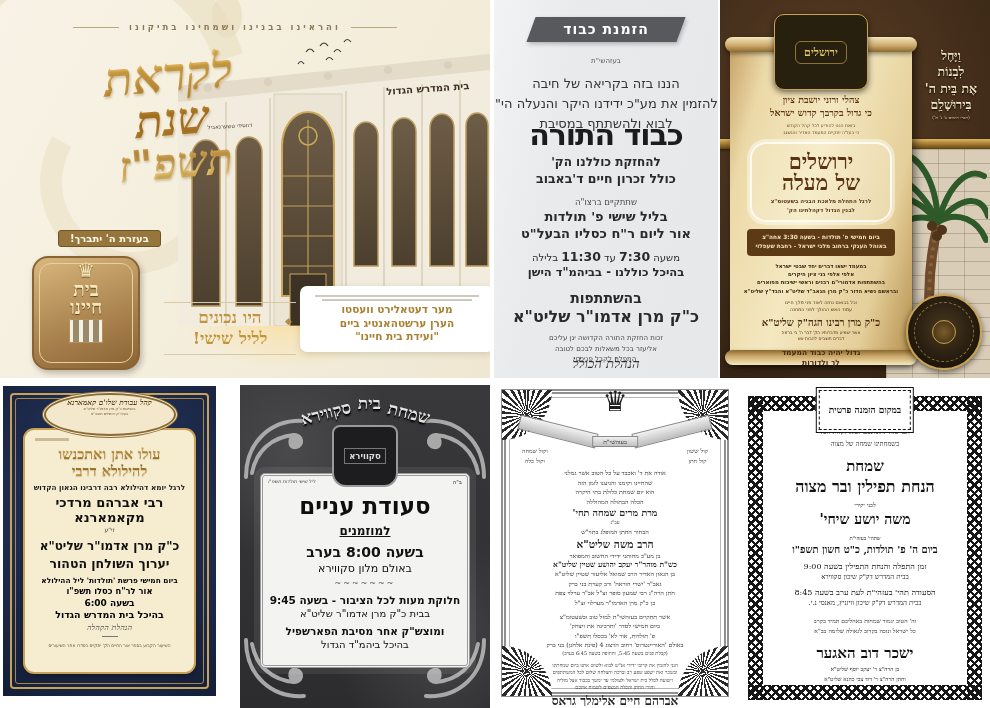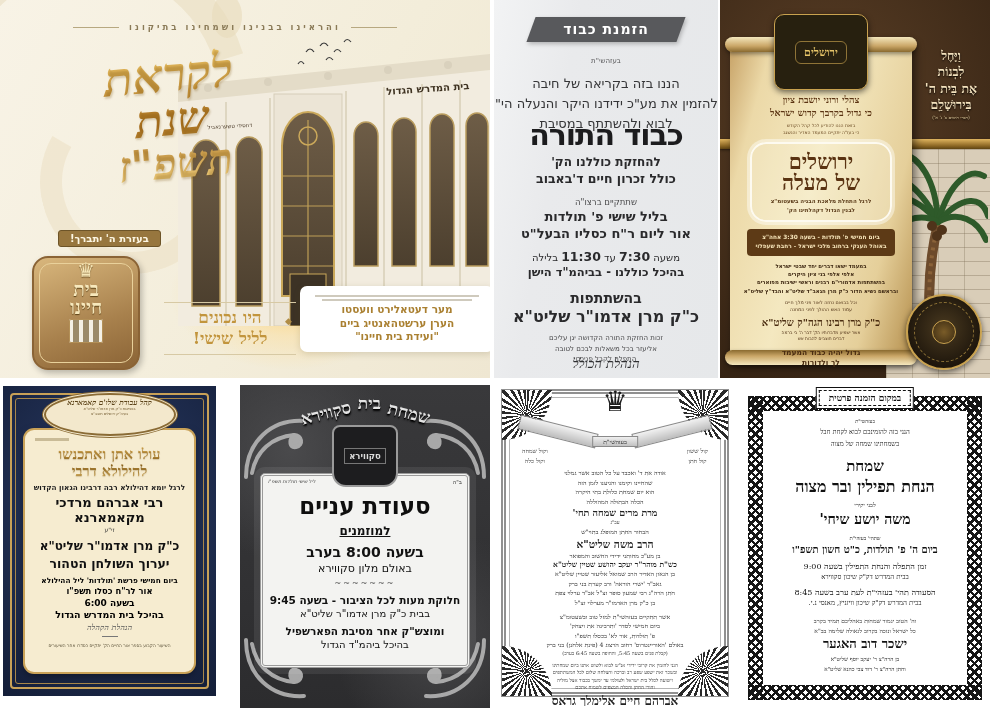--- a/index.html
+++ b/index.html
@@ -217,34 +217,34 @@
   
   .p7{left:742px;top:382px;width:246px;height:324px;background:#fff;color:#111;font-family:"DejaVu Serif",serif;}
   .p7-strip{position:absolute;background:
       repeating-linear-gradient(45deg,#161616 0 2.5px,transparent 2.5px 6px),
       repeating-linear-gradient(-45deg,#161616 0 2.5px,transparent 2.5px 6px);}
   .p7-strip.t{left:6px;right:6px;top:14px;height:15px;}
   .p7-strip.b{left:6px;right:6px;bottom:6px;height:15px;}
   .p7-strip.l{left:6px;top:14px;bottom:6px;width:15px;}
   .p7-strip.r{right:6px;top:14px;bottom:6px;width:15px;}
   .p7-stamp{position:absolute;left:50%;top:5px;transform:translateX(-50%);background:#fff;border:1px solid #111;
-    outline:1px dashed #111;outline-offset:-4px;padding:5px 12px;font-size:9px;font-weight:bold;white-space:nowrap;z-index:2;}
+    outline:1px dashed #111;outline-offset:-4px;padding:17px 12px;font-size:9px;font-weight:bold;white-space:nowrap;z-index:2;}
   .p7-body{position:absolute;left:30px;right:30px;top:36px;text-align:center;}
   .p7-besd{font-size:5px;}
   .p7-intro{font-size:6.6px;line-height:1.8;margin-top:3px;}
   .p7-t1{font-size:15px;font-weight:bold;margin-top:6px;}
   .p7-t2{font-size:16px;font-weight:bold;margin-top:2px;}
   .p7-to{font-size:5.8px;margin-top:6px;}
   .p7-name{font-size:14px;font-weight:bold;margin-top:3px;}
   .p7-tiny{font-size:5.2px;margin-top:7px;}
   .p7-date{font-size:10px;font-weight:bold;margin-top:3px;}
   .p7-d1{font-size:8px;margin-top:7px;}
   .p7-d2{font-size:6.8px;margin-top:2px;}
   .p7-bless{font-size:6px;line-height:1.7;margin-top:9px;color:#222;}
-  .p7-sig{font-size:13px;font-weight:bold;margin-top:0;}
+  .p7-sig{font-size:15px;font-weight:bold;margin-top:8px;}
   .p7-ss{font-size:5.6px;line-height:1.8;margin-top:2px;}
 </style>
 </head>
 <body>
 
 <div class="collage" dir="rtl">
 
   <div class="panel p1">
     <div class="p1-swirl1"></div>
     <div class="p1-swirl2"></div>

